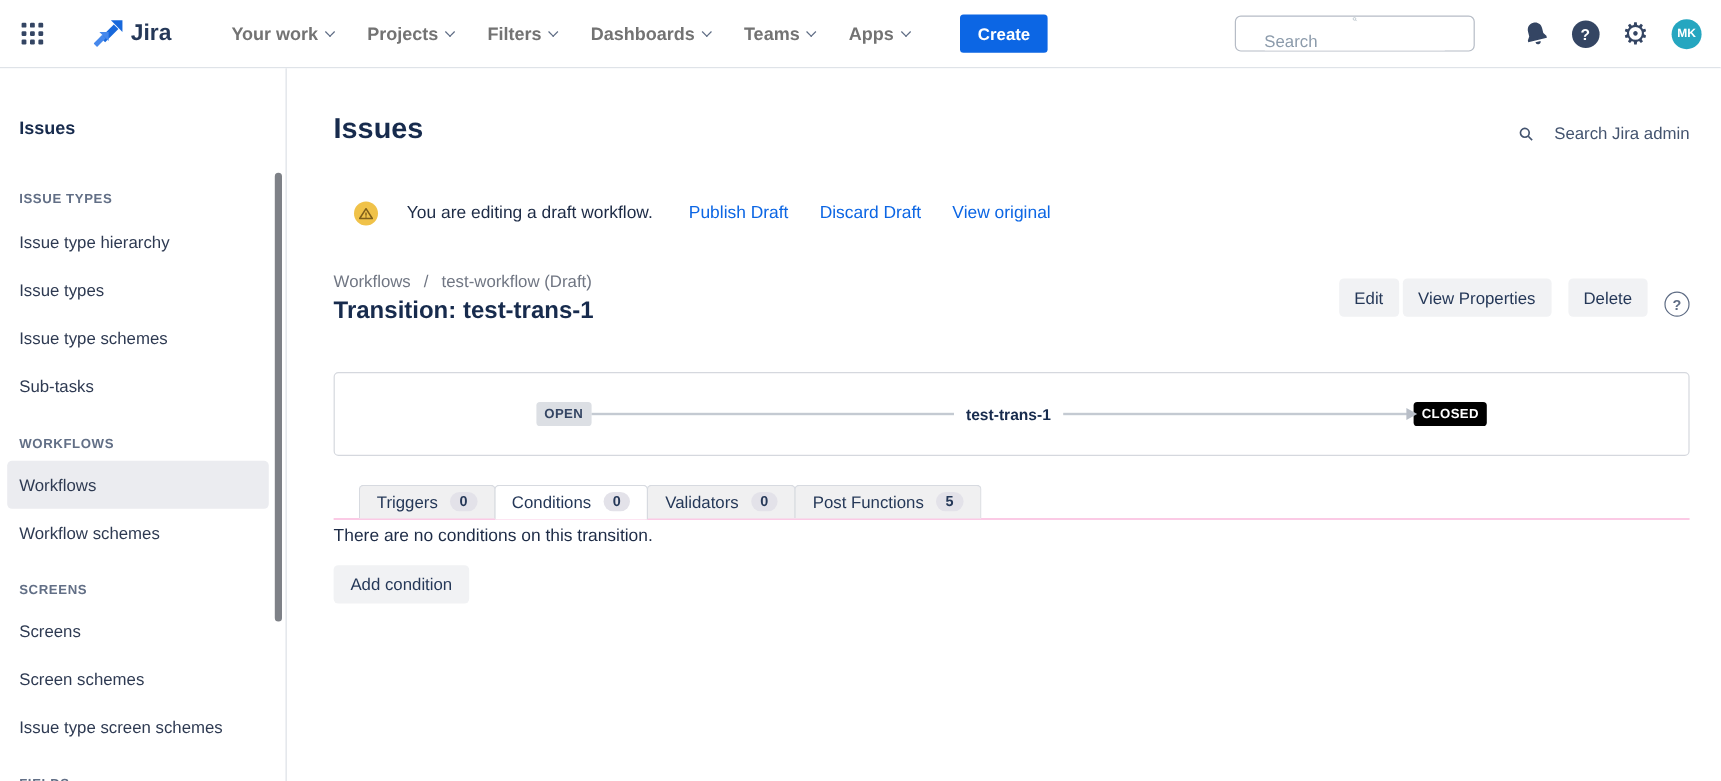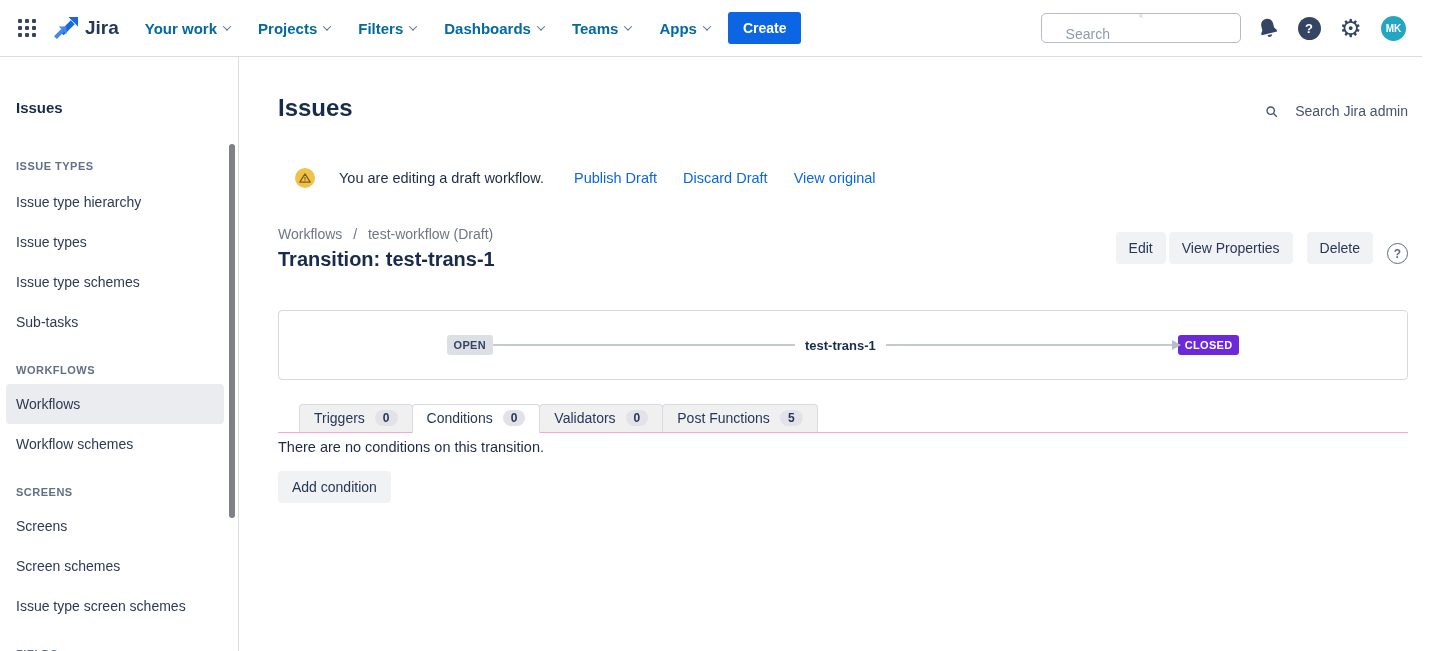--- a/index.html
+++ b/index.html
@@ -1,31 +1,31 @@
 <!DOCTYPE html>
 <html><head>
 <meta charset="utf-8">
 <style>
   * { box-sizing: border-box; margin: 0; padding: 0; }
   html,body { width:1434px; height:651px; overflow:hidden; background:#fff;
     font-family:"Liberation Sans","DejaVu Sans",sans-serif; color:#172B4D; }
   .screen { position:relative; width:1434px; height:651px; }
 
   
-  .topbar { position:absolute; top:0; left:0; right:12px; height:57px;
+  .topbar { position:absolute; top:0; left:0; right:0; height:57px;
     display:flex; align-items:center; padding:0 16px 0 18px;
-    border-bottom:1px solid #D8DCE3; background:#fff; }
+    border-bottom:1px solid #D8DCE3; background:#fff;gap:24px; }
   .appgrid { background:none; border:none; cursor:pointer; margin-right:18px; }
   .grid9 { display:grid; grid-template-columns:repeat(3,4px); gap:3px; }
   .grid9 i { width:4px; height:4px; background:#344563; border-radius:1px; }
   .logo { display:flex; align-items:center; gap:6px; margin-right:26px; text-decoration:none; }
   .logo-text { font-size:19px; font-weight:600; color:#253858; }
   .mainnav { display:flex; align-items:center; gap:28px; }
   .nav-item { background:none; border:none; cursor:pointer; font:600 15px "Liberation Sans","DejaVu Sans",sans-serif;
-    color:#0369a1; display:flex; align-items:center; }
+    color:#737373; display:flex; align-items:center; }
   .chev { display:inline-block; width:6px; height:6px; border-right:1.8px solid #5E6C84;
     border-bottom:1.8px solid #5E6C84; transform:rotate(45deg) translate(-1px,-1px); margin-left:7px; }
   .create-btn { margin-left:18px; background:#0C66E4; color:#fff; border:none; cursor:pointer;
     font:600 14px "Liberation Sans","DejaVu Sans",sans-serif; padding:8px 15px; border-radius:3px; }
   .tb-spacer { flex:1; }
   .tb-search { display:flex; align-items:center; gap:8px; width:200px; height:30px;
     border:1px solid #B6BCC6; border-radius:5px; padding:0 10px; margin-right:16px;flex-direction:column; }
   .tb-search input { border:none; outline:none; width:150px; font-size:14px; color:#44546F; }
   .tb-search input::placeholder { color:#8C9BAB; }
   .tb-icons { display:flex; align-items:center; gap:19px; }
@@ -74,21 +74,21 @@
   .btn { background:#F1F2F4; border:none; cursor:pointer; border-radius:4px;
     font:400 14px "Liberation Sans","DejaVu Sans",sans-serif; color:#253858; padding:8px 13px; }
   .btn-group { display:flex; gap:3px; margin-right:14px; }
   .help-outline { margin-left:14px; width:21px; height:21px; border:1.6px solid #5E6C84; border-radius:50%;
     color:#5E6C84; font-size:12px; font-weight:700; display:flex; align-items:center; justify-content:center; cursor:pointer; }
 
   .diagram { margin-top:39px; height:70px; border:1px solid #D5D8DE; border-radius:4px;
     display:flex; align-items:center; justify-content:center; background:#fff; }
   .status { font-size:11px; font-weight:700; letter-spacing:.3px; padding:4px 7px; border-radius:3px; }
   .status.open { background:#DCDFE4; color:#344563; }
-  .status.closed { background:#6d28d9; color:#fff; }
+  .status.closed { background:#000000; color:#fff; }
   .tline { width:302px; height:2px; background:#C4CAD2; position:relative; }
   .tline.arrow { width:288px; margin-right:4px; }
   .tline.arrow::after { content:""; position:absolute; right:-7px; top:-4px;
     border-left:9px solid #B8BEC7; border-top:5px solid transparent; border-bottom:5px solid transparent; }
   .tlabel { font-size:13px; font-weight:700; color:#172B4D; margin:0 10px; }
 
   .screen-line { margin-top:23px; font-size:14.5px; color:#1D2B46; }
   .screen-line b { font-weight:700; }
 
   .tabs { margin-top:24px; display:flex; align-items:flex-end; border-bottom:1px solid #f9a8d4; padding-left:21px; }

